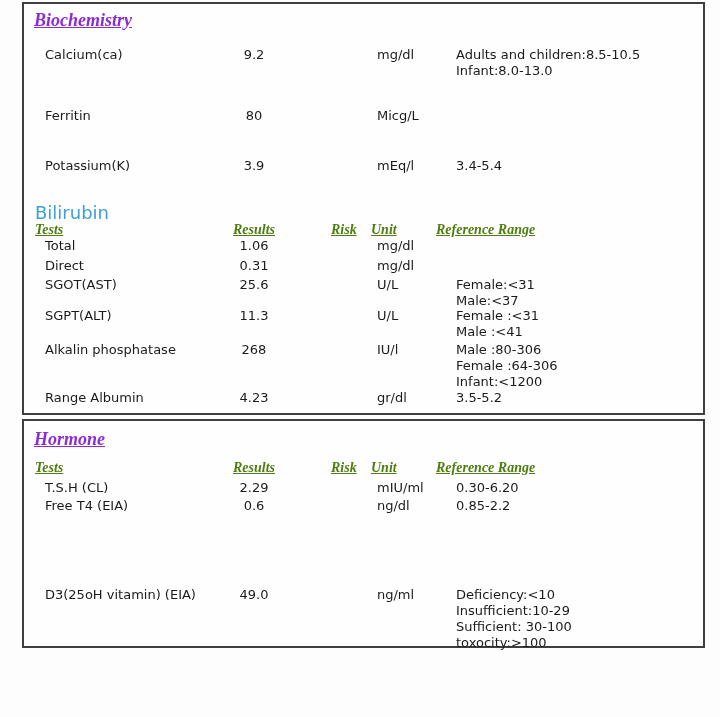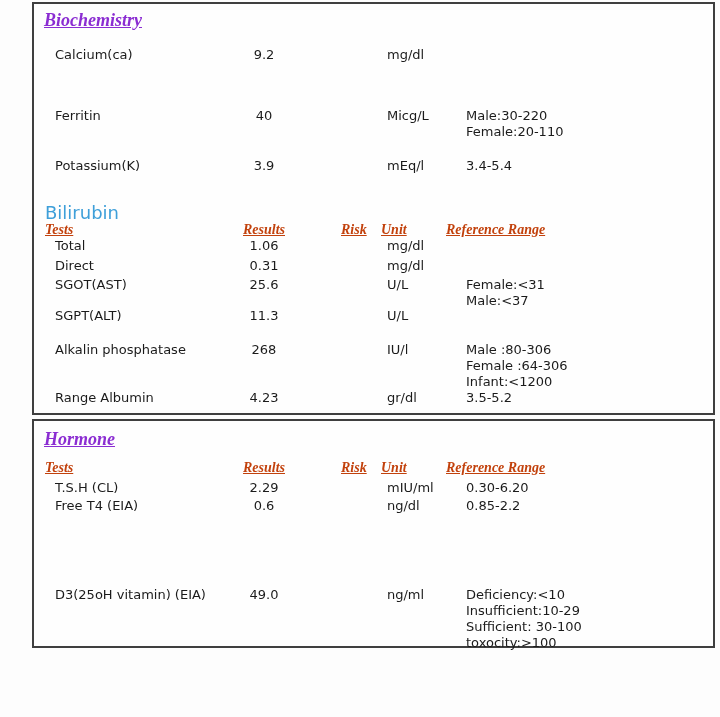--- a/index.html
+++ b/index.html
@@ -4,21 +4,21 @@
 <style>
   html,body { margin:0; padding:0; background:#ffffff; }
   .page {
     position:relative; width:720px; height:717px;
     background:#fdfdfd;
     font-family:"DejaVu Sans","Liberation Sans",sans-serif;
     font-size:13px; color:var(--text,#1b1b1b);
     overflow:hidden;
   }
   .box {
-    position:absolute; left:32px; width:679px;
+    position:absolute; left:22px; width:679px;
     border:2px solid var(--border,#3f3f3f);
     background:#fefefe;
   }
   #box-biochemistry { top:2px;   height:409px; }
   #box-hormone      { top:419px; height:225px; }
 
   .section-title {
     position:absolute; left:10px;
     font-family:"Liberation Serif","DejaVu Serif",serif;
     font-size:18px; font-weight:bold; font-style:italic;
@@ -32,46 +32,46 @@
   }
   .row { position:absolute; left:0; right:0; height:16px; }
   .cell { position:absolute; top:0; line-height:16px; }
   .c-name { left:21px;  white-space:nowrap; }
   .c-res  { left:190px; width:80px; text-align:center; }
   .c-unit { left:353px; white-space:nowrap; }
   .c-ref  { left:432px; white-space:pre-line; }
   .hdr .cell {
     font-family:"Liberation Serif","DejaVu Serif",serif;
     font-size:14px; font-weight:bold; font-style:italic;
-    text-decoration:underline; color:#c2410c;
+    text-decoration:underline; color:#4d7c0f;
   }
   .h-tests { left:11px; }
   .h-risk  { left:307px; }
   .h-unit  { left:347px; }
   .h-ref   { left:412px; }
 </style>
 </head>
 <body>
 
 <div class="page">
 
   <div class="box" id="box-biochemistry">
     <div class="section-title" style="top:6px">Biochemistry</div>
 
     <div class="row" style="top:43px">
       <span class="cell c-name">Calcium(ca)</span>
       <span class="cell c-res">9.2</span>
       <span class="cell c-unit">mg/dl</span>
+      <span class="cell c-ref">Adults and children:8.5-10.5
+Infant:8.0-13.0</span>
     </div>
     <div class="row" style="top:104px">
       <span class="cell c-name">Ferritin</span>
-      <span class="cell c-res">40</span>
+      <span class="cell c-res">80</span>
       <span class="cell c-unit">Micg/L</span>
-      <span class="cell c-ref">Male:30-220
-Female:20-110</span>
     </div>
     <div class="row" style="top:154px">
       <span class="cell c-name">Potassium(K)</span>
       <span class="cell c-res">3.9</span>
       <span class="cell c-unit">mEq/l</span>
       <span class="cell c-ref">3.4-5.4</span>
     </div>
 
     <div class="subsection-label" style="top:198px">Bilirubin</div>
 
@@ -99,20 +99,22 @@
       <span class="cell c-name">SGOT(AST)</span>
       <span class="cell c-res">25.6</span>
       <span class="cell c-unit">U/L</span>
       <span class="cell c-ref">Female:&lt;31
 Male:&lt;37</span>
     </div>
     <div class="row" style="top:304px">
       <span class="cell c-name">SGPT(ALT)</span>
       <span class="cell c-res">11.3</span>
       <span class="cell c-unit">U/L</span>
+      <span class="cell c-ref">Female :&lt;31
+Male :&lt;41</span>
     </div>
     <div class="row" style="top:338px">
       <span class="cell c-name">Alkalin phosphatase</span>
       <span class="cell c-res">268</span>
       <span class="cell c-unit">IU/l</span>
       <span class="cell c-ref">Male :80-306
 Female :64-306
 Infant:&lt;1200</span>
     </div>
     <div class="row" style="top:386px">

